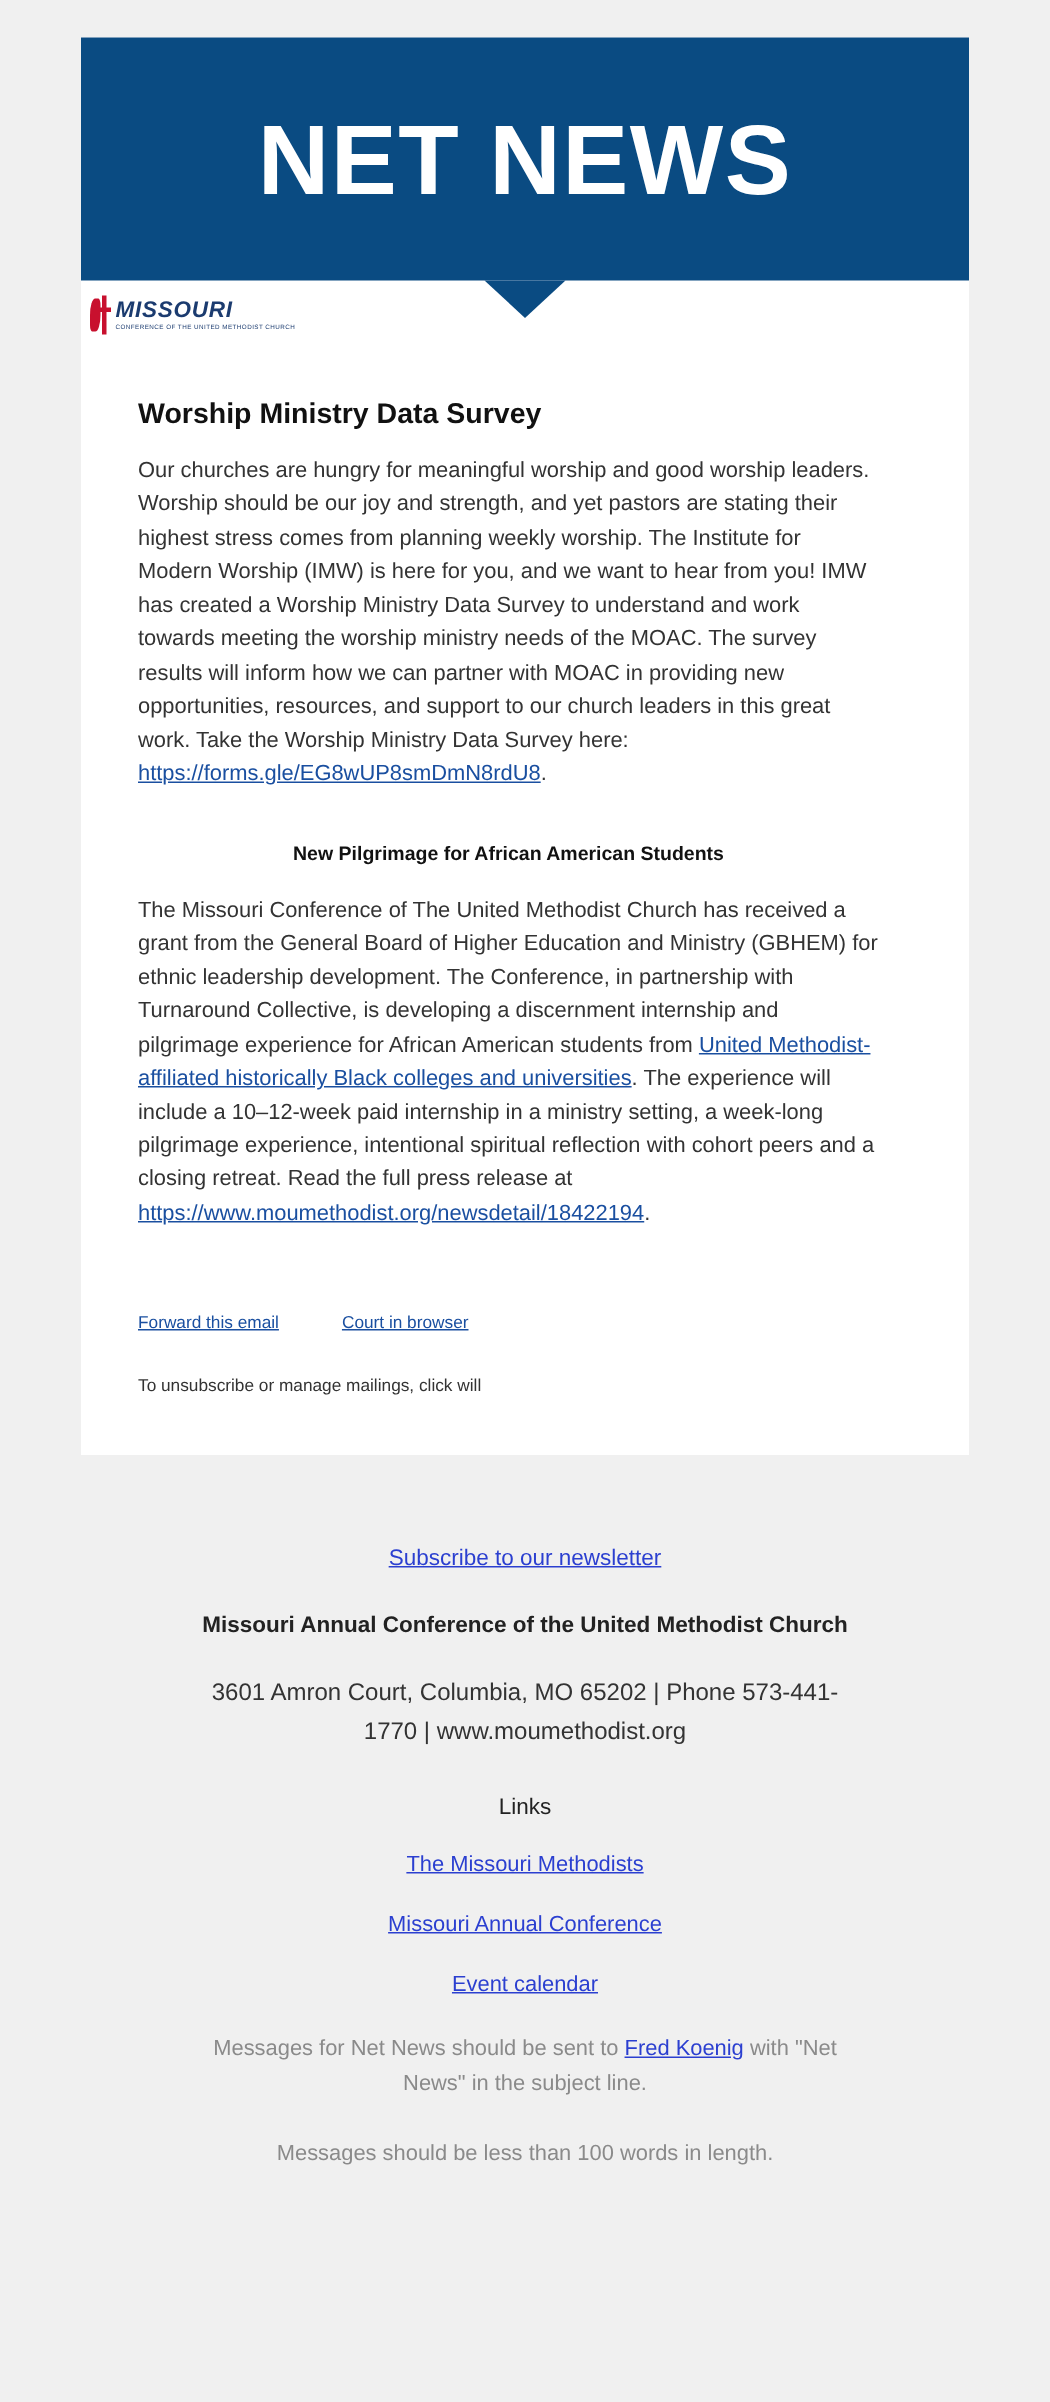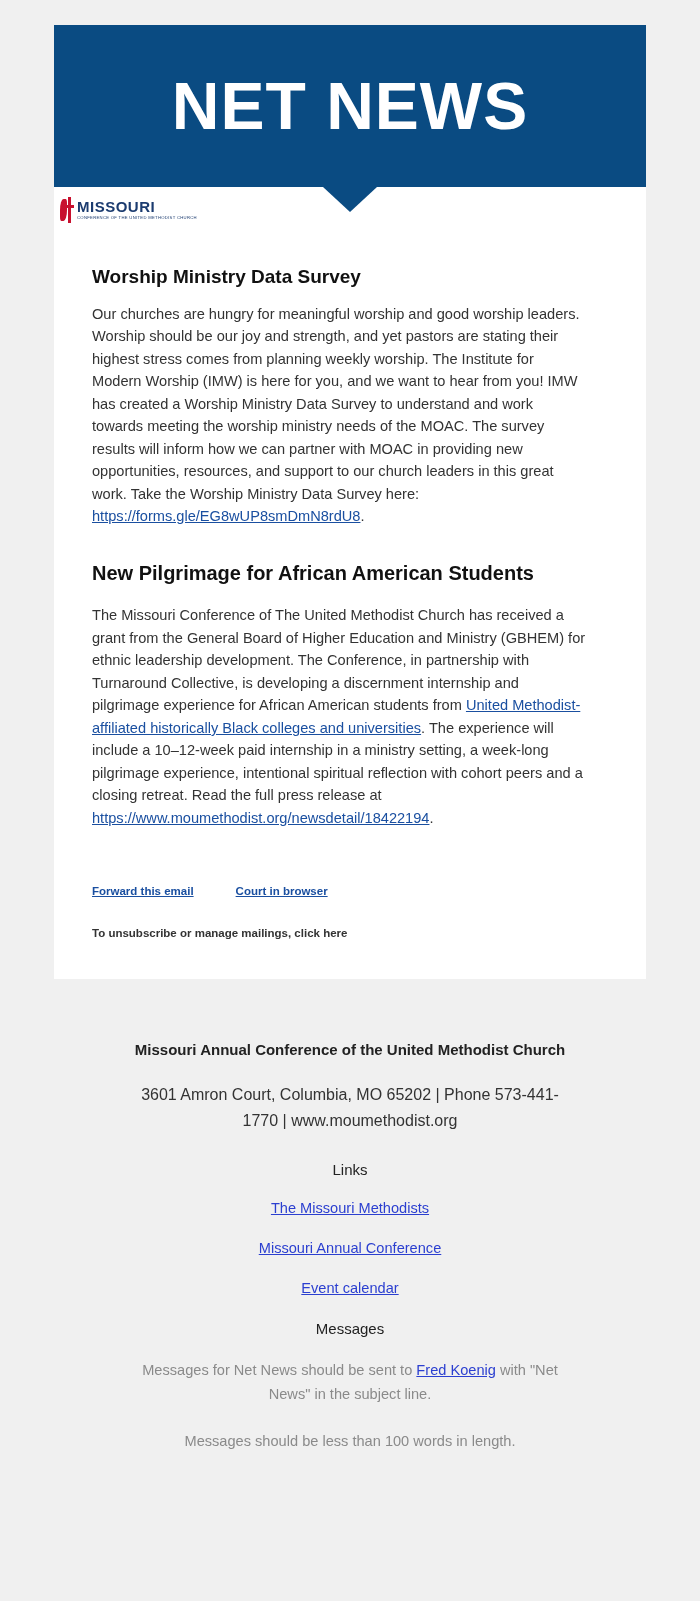--- a/index.html
+++ b/index.html
@@ -89,58 +89,59 @@
     background: #c8102e;
   }
   .logo-text {
     line-height: 1;
   }
   .logo-name {
     font-size: 15px;
     font-weight: bold;
     color: #1b3b6f;
     letter-spacing: 0.5px;
+    font-style: italic;
   }
   .logo-sub {
     font-size: 4.2px;
     color: #1b3b6f;
     letter-spacing: 0.3px;
     margin-top: 2px;
     white-space: nowrap;
   }
   
   .content {
     padding: 12px 60px 0 38px;
   }
   .article-title {
     font-size: 19px;
     font-weight: bold;
     color: #111;
     margin: 24px 0 14px 0;
     line-height: 1.25;
   }
   .article-title.second {
-    font-size: 20px;
+    font-size: 13px;
     margin-top: 34px;
     margin-bottom: 18px;
+    text-align: center;
   }
   .article-body {
     font-size: 14.6px;
     line-height: 1.54;
     color: #333;
     margin: 0;
   }
   a.inline-link {
     color: #1a4fa0;
     text-decoration: underline;
   }
   
   .card-footer {
     padding: 56px 38px 40px 38px;
-    font-weight: bold;
   }
   .card-footer-links {
     display: flex;
     gap: 42px;
     font-size: 11.5px;
     margin-bottom: 30px;
   }
   .card-footer-links a {
     color: #1a4fa0;
     text-decoration: underline;
@@ -234,47 +235,49 @@
       <h2 class="article-title second">New Pilgrimage for African American Students</h2>
       <p class="article-body"><span>The Missouri Conference of The United Methodist Church has received a grant from the General Board of Higher Education and Ministry (GBHEM) for ethnic leadership development. The Conference, in partnership with Turnaround Collective, is developing a discernment internship and pilgrimage experience for African American students from </span><a class="inline-link" href="#">United Methodist-affiliated historically Black colleges and universities</a><span>. The experience will include a 10–12-week paid internship in a ministry setting, a week-long pilgrimage experience, intentional spiritual reflection with cohort peers and a closing retreat. Read the full press release at </span><a class="inline-link" href="#">https://www.moumethodist.org/newsdetail/18422194</a><span>.</span></p>
 
     </div>
 
     <div class="card-footer">
       <div class="card-footer-links">
         <a href="#">Forward this email</a>
         <a href="#">Court in browser</a>
       </div>
-      <div class="unsub">To unsubscribe or manage mailings, click here</div>
+      <div class="unsub">To unsubscribe or manage mailings, click will</div>
     </div>
 
   </div>
 
   <div class="outer-footer">
 
+    <div class="subscribe-top">
+      <a href="#">Subscribe to our newsletter</a>
+    </div>
 
     <div class="org-name">Missouri Annual Conference of the United Methodist Church</div>
 
     <div class="address">3601 Amron Court, Columbia, MO 65202 | Phone 573-441-1770 | www.moumethodist.org</div>
 
     <div class="section-head">Links</div>
 
     <div class="link-line">
       <a href="#">The Missouri Methodists</a>
     </div>
     <div class="link-line">
       <a href="#">Missouri Annual Conference</a>
     </div>
     <div class="link-line">
       <a href="#">Event calendar</a>
     </div>
 
 
 
-    <div class="section-head">Messages</div>
 
     <div class="muted muted-block"><span>Messages for Net News should be sent to </span><a href="#">Fred Koenig</a><span> with "Net News" in the subject line.</span></div>
 
     <div class="muted">Messages should be less than 100 words in length.</div>
 
   </div>
 
 </div>
 
 </body></html>

